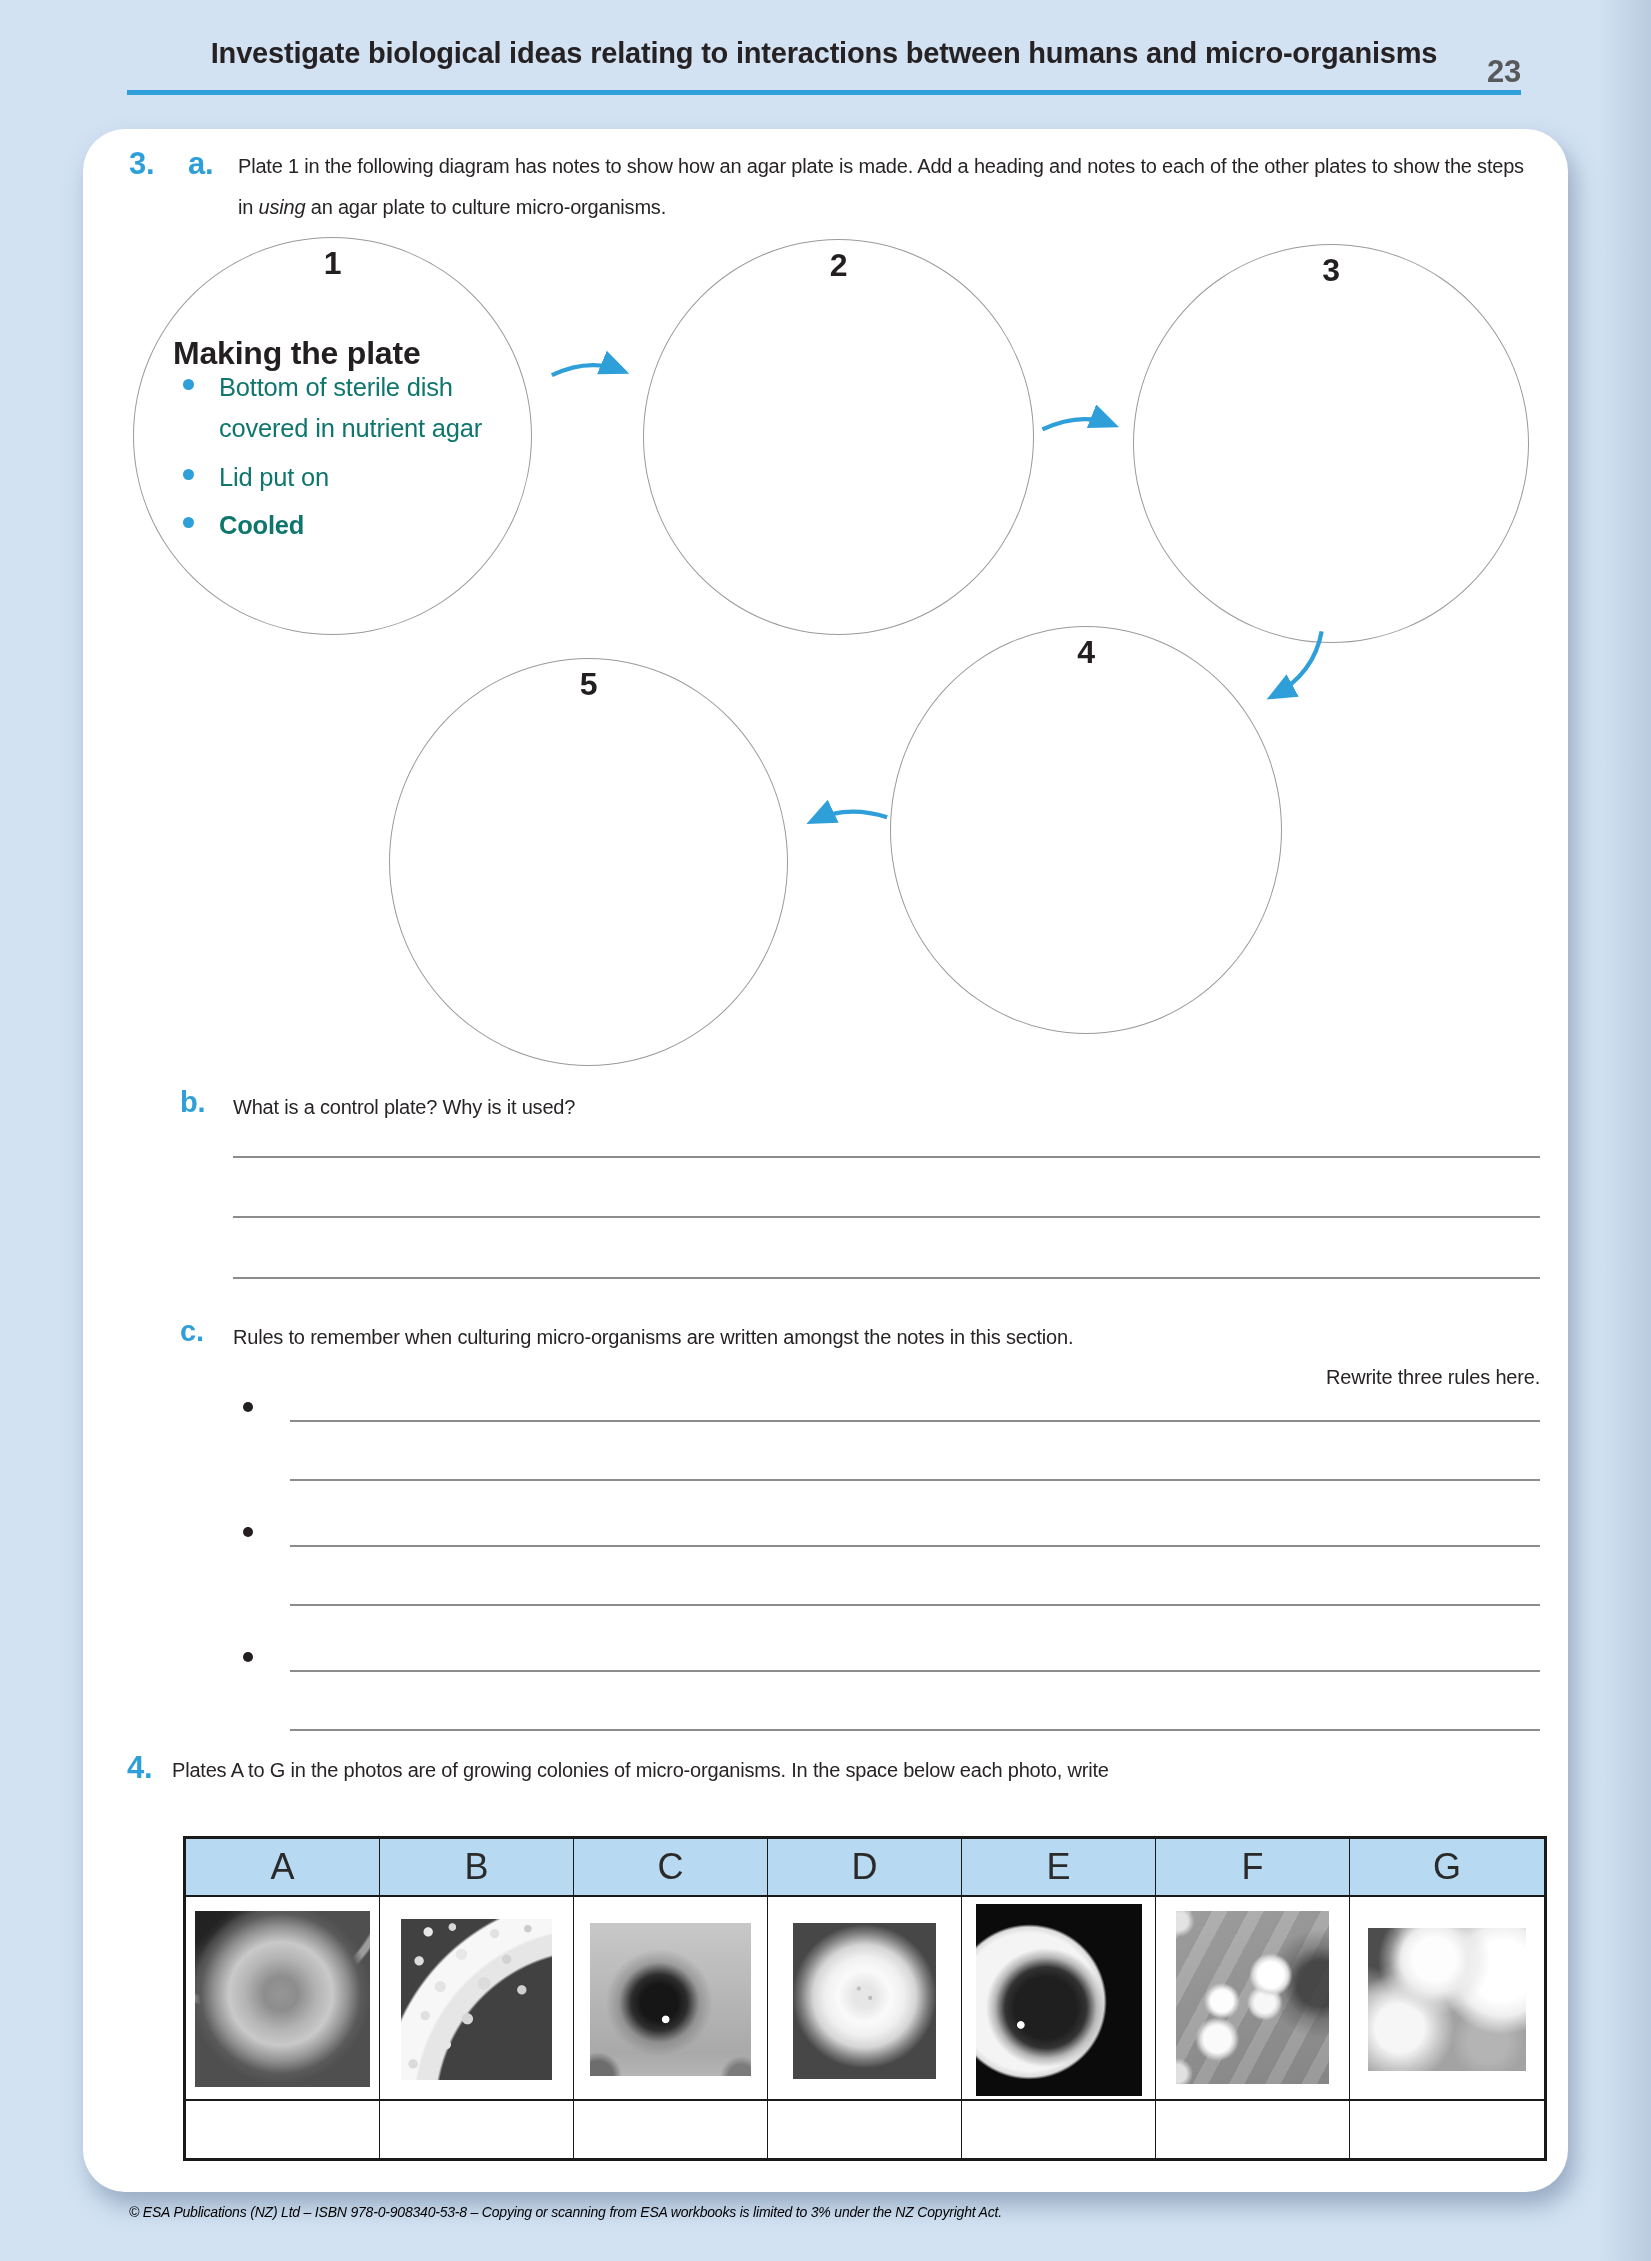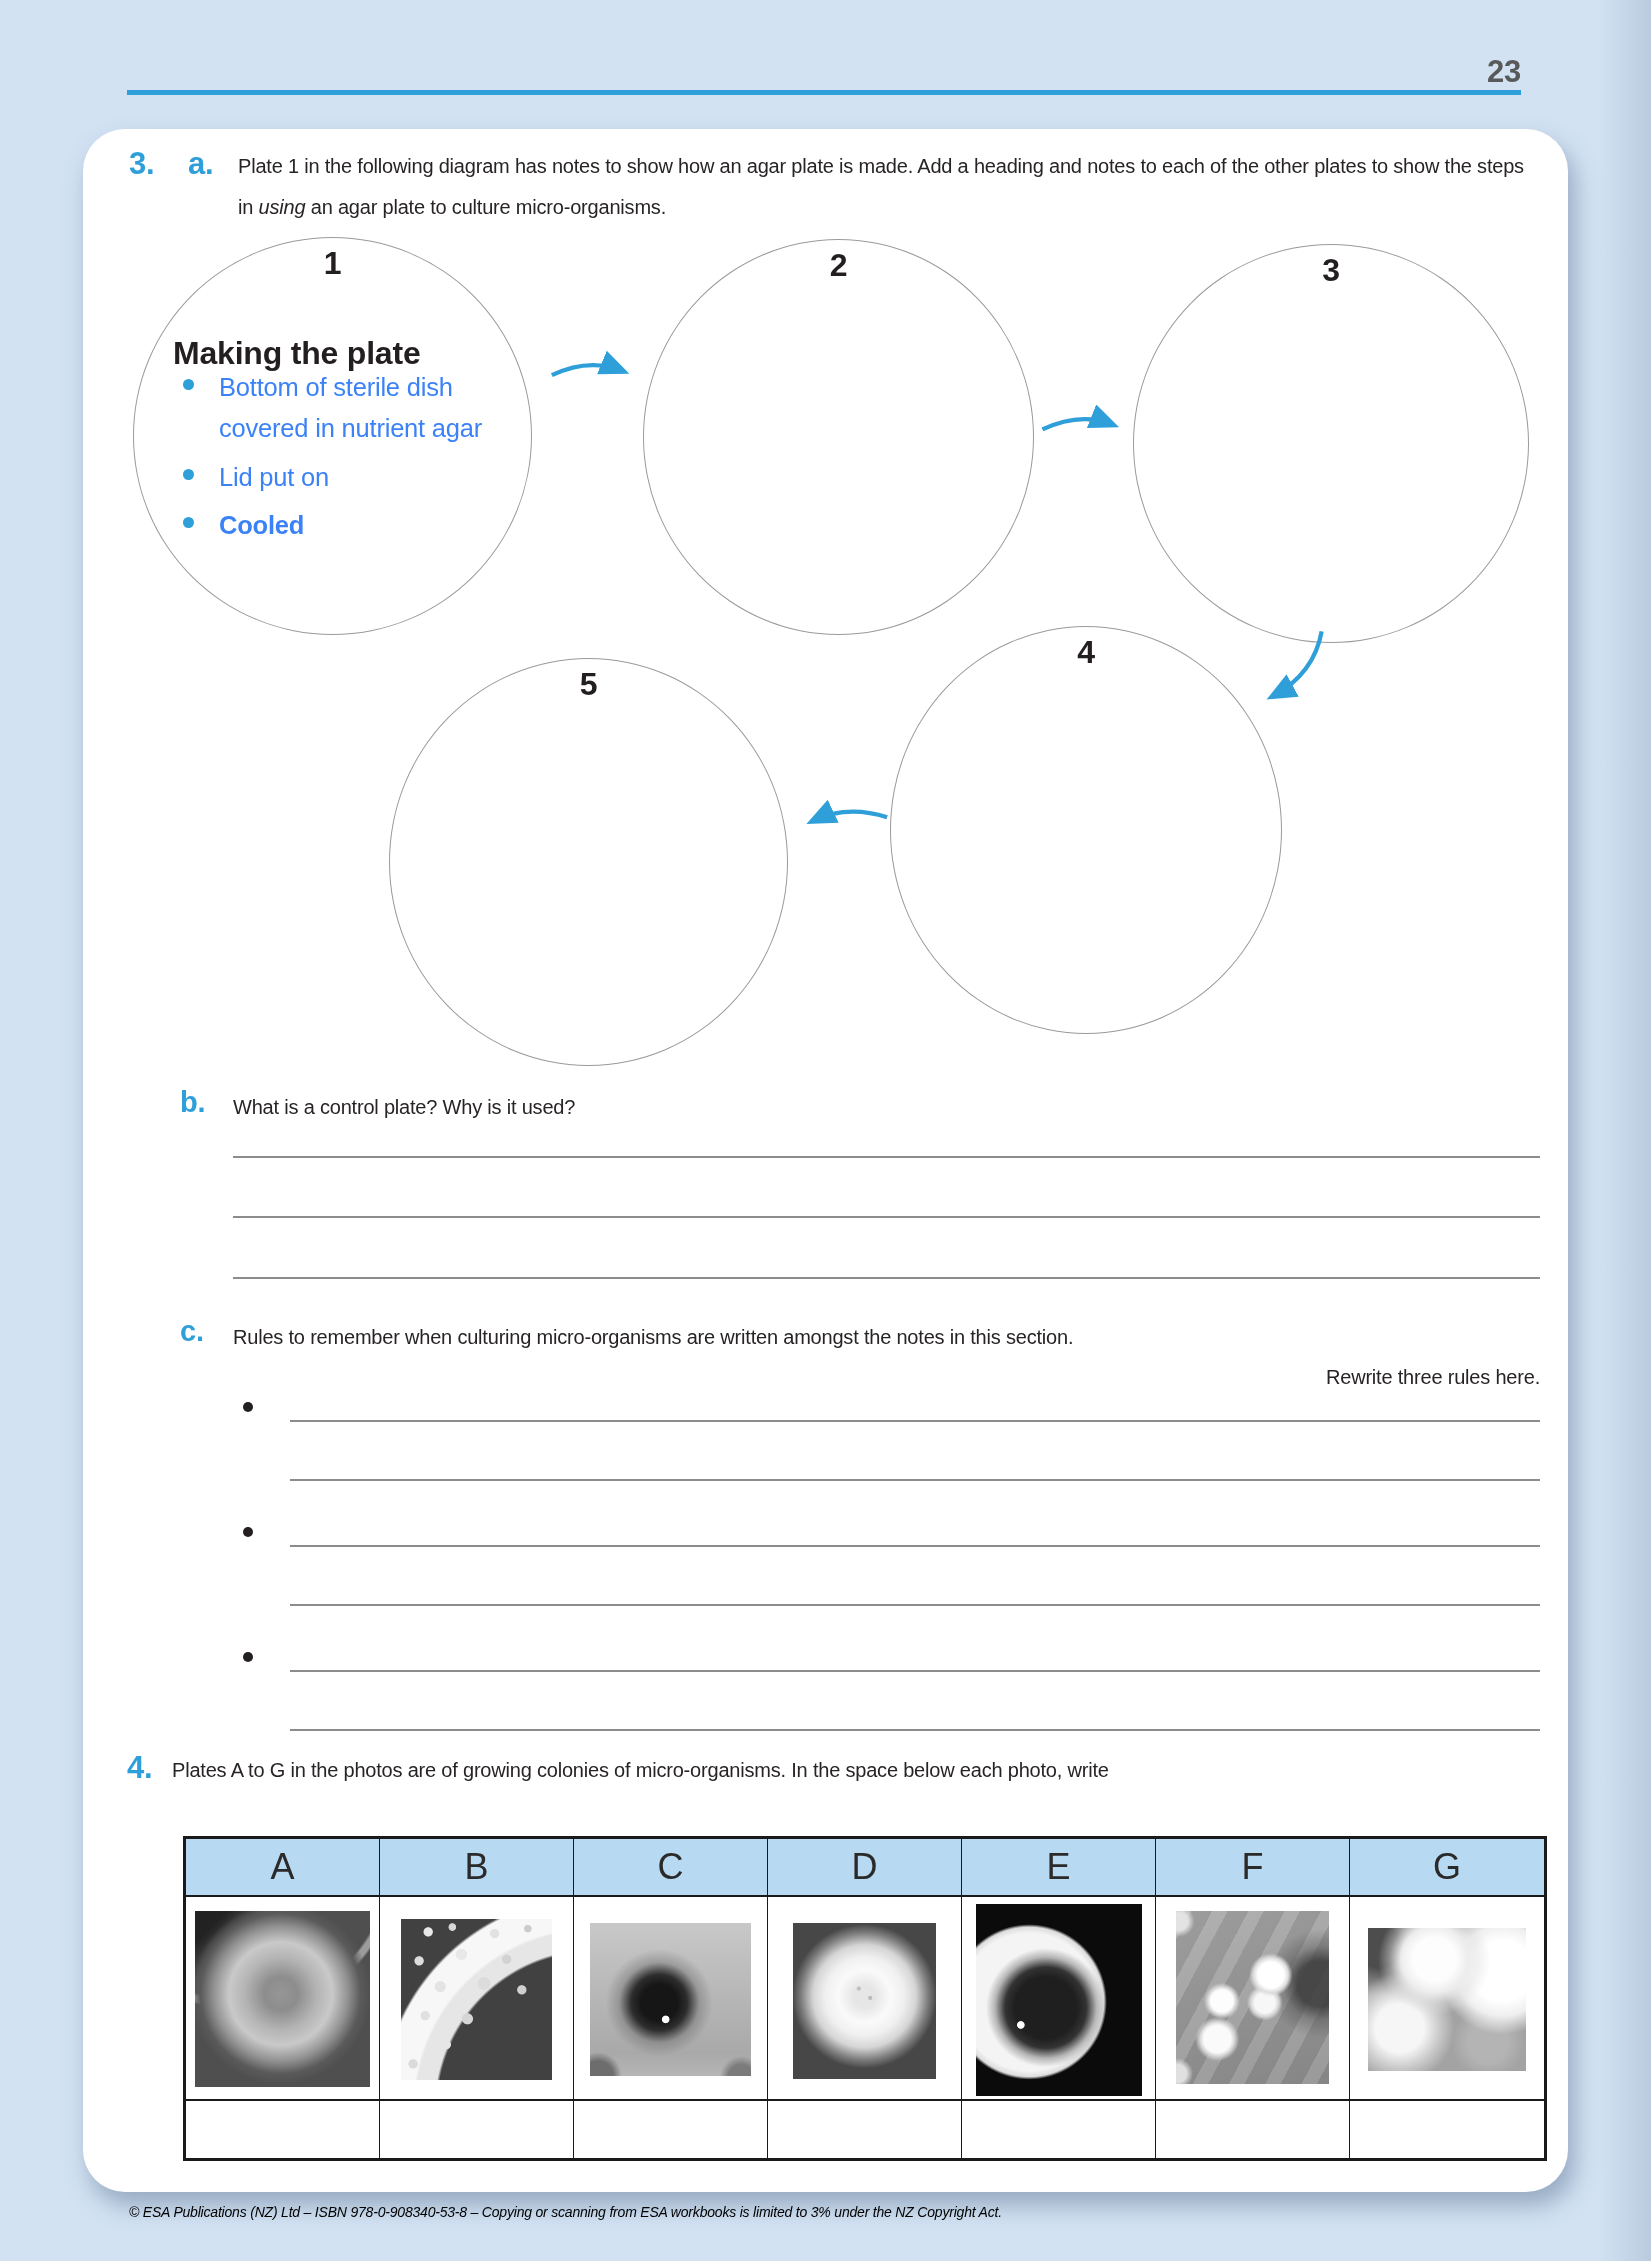--- a/index.html
+++ b/index.html
@@ -51,21 +51,21 @@
   .plate-heading{
     position:absolute;left:39px;top:71px;
     font-weight:bold;font-size:32px;color:#231f20;margin-top:26px;
   }
   .note-row{position:absolute;left:49px;}
   .note-dot{
     position:absolute;left:0;top:12px;width:11px;height:11px;border-radius:50%;
     background:#2e9fd9;
   }
   .note-text{
-    margin-left:36px;width:293px;font-size:25.5px;line-height:41px;color:#3b82f6;
+    margin-left:36px;width:293px;font-size:25.5px;line-height:41px;color:#0f766e;
   }
   .arrows{position:absolute;left:0;top:0;pointer-events:none;}
   
   .ans-line{position:absolute;height:2.1px;background:#8c8c8c;}
   .c-bullet{
     position:absolute;width:10.2px;height:10.2px;border-radius:50%;background:#231f20;
   }
   
   .qtable{
     position:absolute;left:183px;top:1836px;width:1364px;height:325px;
@@ -167,20 +167,21 @@
   .footer-text{
     position:absolute;left:129px;top:2204px;
     font-style:italic;font-size:14px;color:#000000;
   }
 </style>
 </head>
 <body>
 
 <div class="page">
 
+  <div class="hdr-title">Investigate biological ideas relating to interactions between humans and micro-organisms</div>
   <div class="hdr-pagenum">23</div>
   <div class="hdr-rule"></div>
 
   <div class="content-box"></div>
 
   <div class="qnum" style="left:129px;top:146px;">3.</div>
   <div class="qnum" style="left:188px;top:146px;">a.</div>
   <div class="qtext" style="left:238px;top:146px;width:1286px;"><span>Plate 1 in the following diagram has notes to show how an agar plate is made. Add a heading and notes to each of the other plates to show the steps in </span><em>using</em><span> an agar plate to culture micro-organisms.</span></div>
 
   <div class="plate" style="left:133px;top:237px;width:397px;height:396px;">

